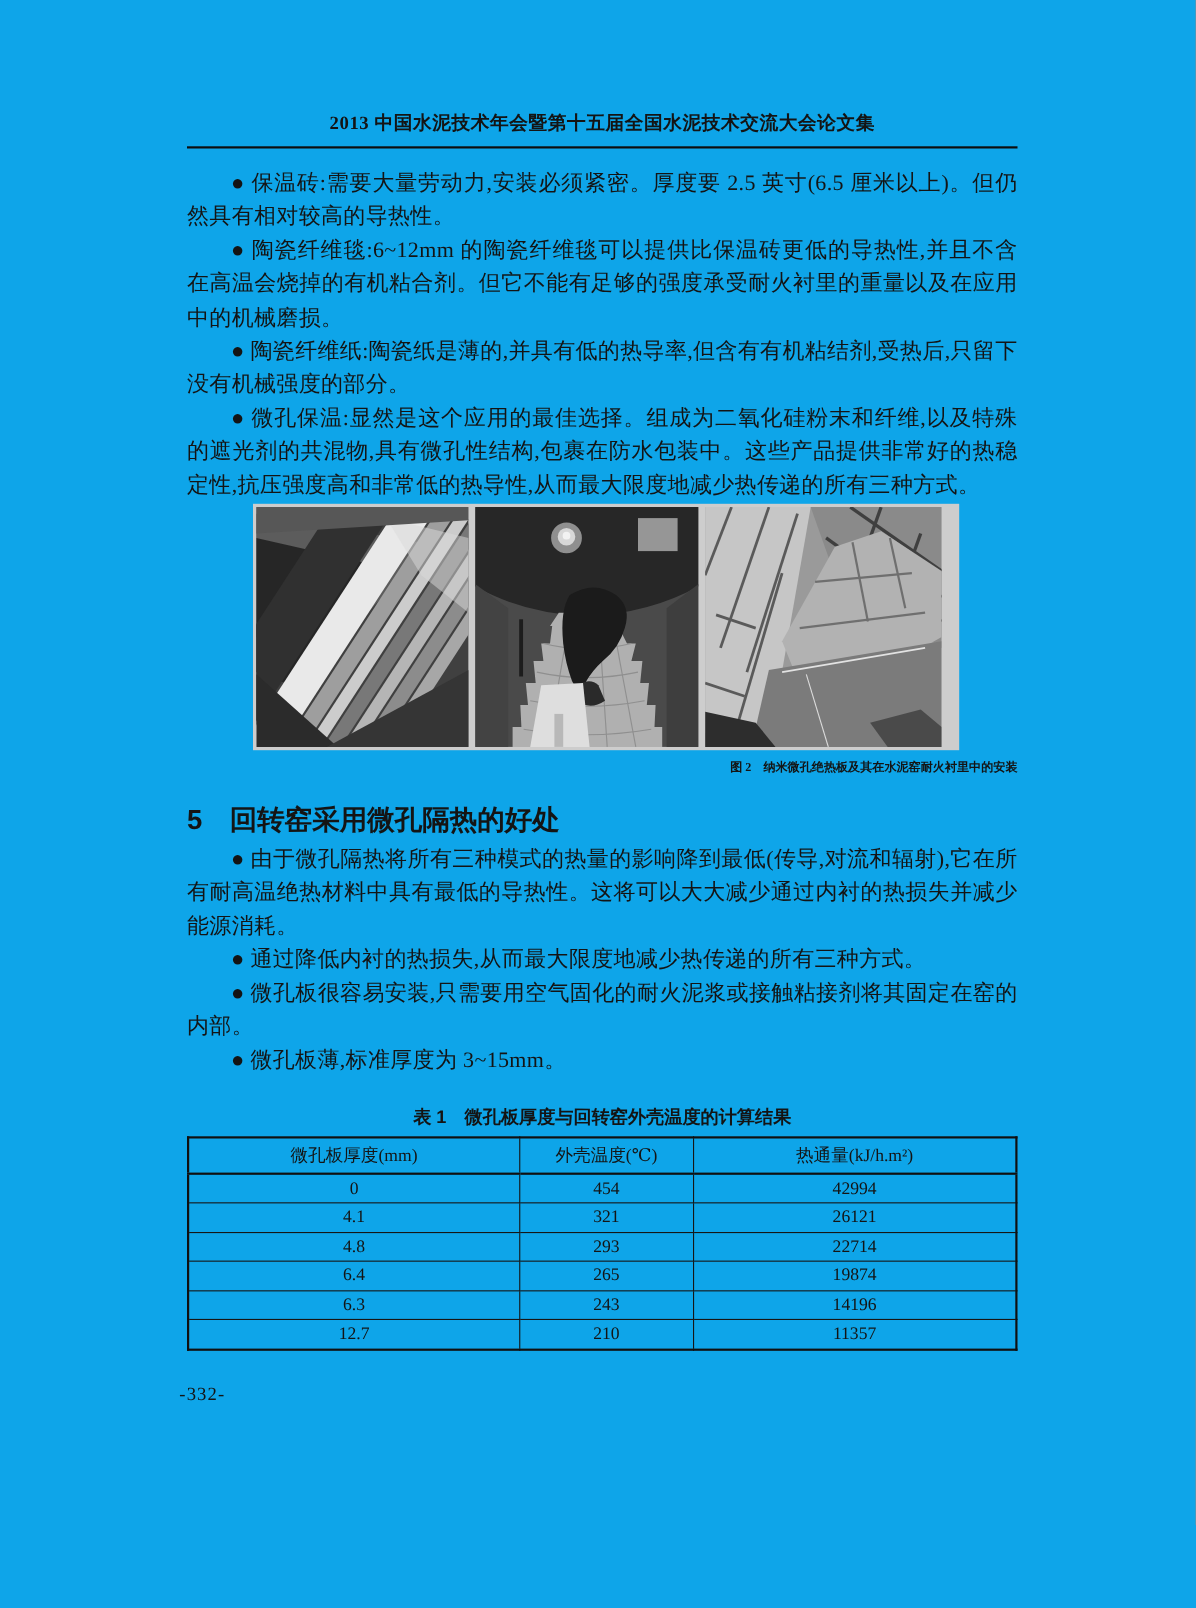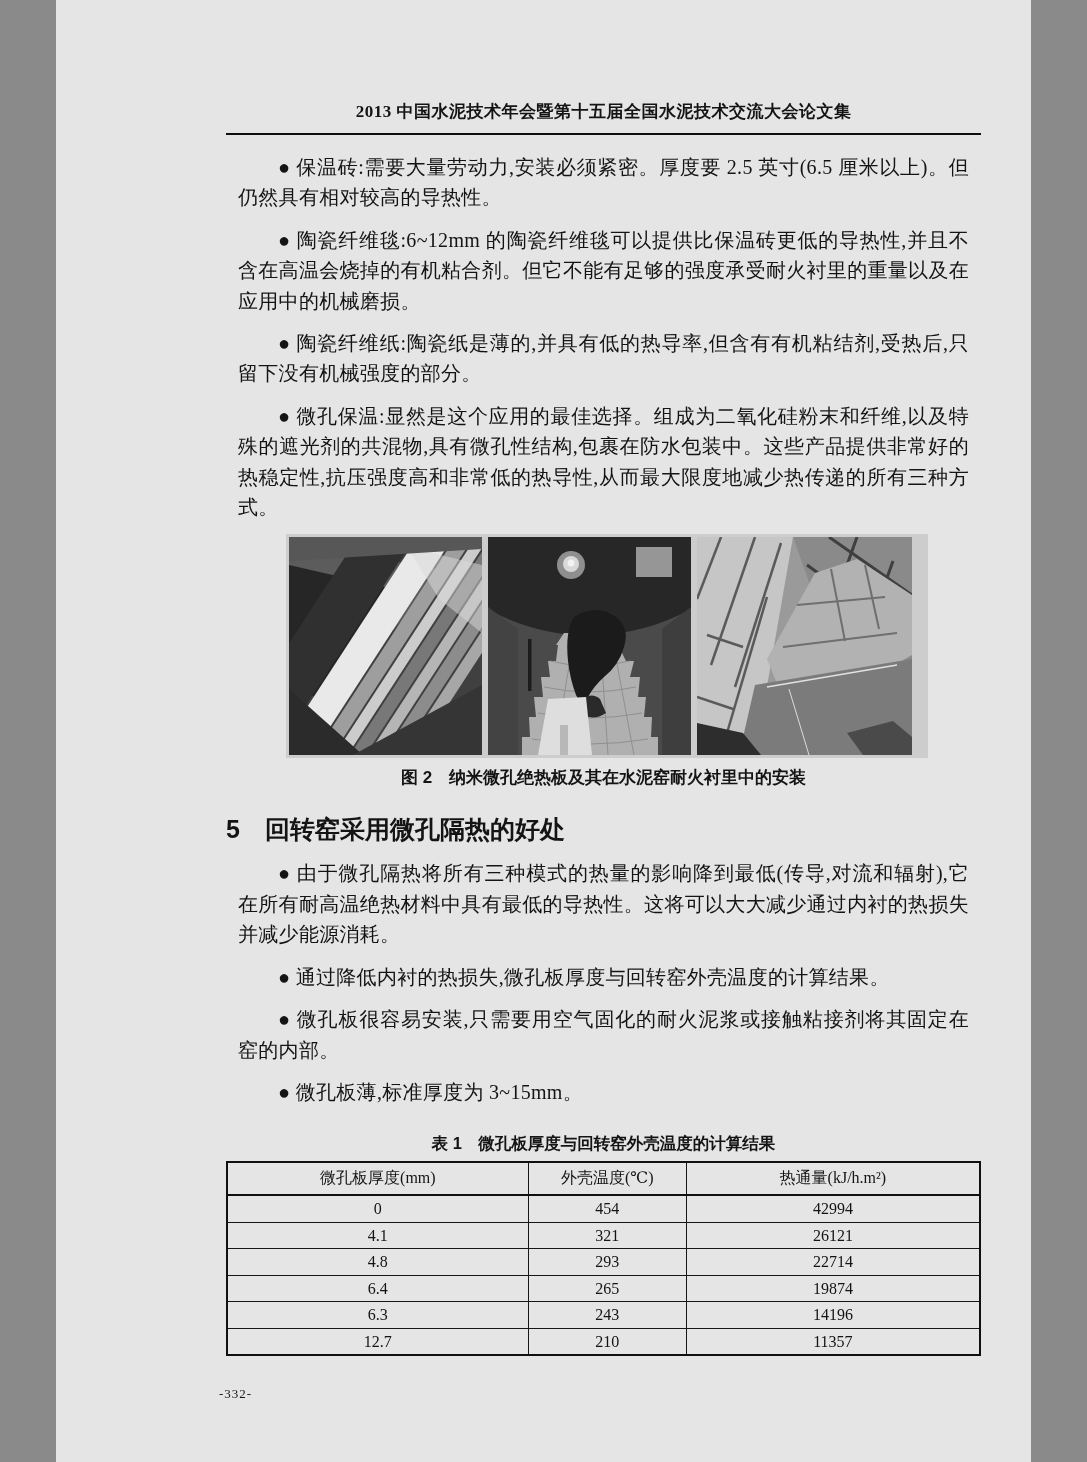--- a/index.html
+++ b/index.html
@@ -1,39 +1,39 @@
 <!DOCTYPE html>
 <html><head>
 <meta charset="utf-8">
 <style>
   html,body{margin:0;padding:0;background:#8a8a8a;}
   .page{
-    position:relative;width:975px;height:1462px;margin:0 auto;
-    background:#e5e5e5;color:#141414;overflow:hidden;
+    position:relative;width:1087px;height:1462px;margin:0 auto;
+    background:#0ea5e9;color:#141414;overflow:hidden;
     font-family:"Liberation Serif","DejaVu Serif",serif;
   }
   .content{position:absolute;left:170px;top:0;width:755px;}
   .header-title{
     margin:100px 0 0 0;text-align:center;font-size:17px;font-weight:600;
     letter-spacing:0.5px;white-space:nowrap;
   }
   .header-rule{border:0;border-top:2.5px solid #0e0e0e;margin:10px 0 0 0;}
   .intro{margin-top:17px;}
   .para{
-    margin:12px;font-size:20px;line-height:30.4px;text-align:justify;
+    margin:0;font-size:20px;line-height:30.4px;text-align:justify;
     text-indent:2em;letter-spacing:0.3px;
   }
   .figure-photos{
     margin:2px 0 0 60px;width:636px;display:flex;gap:6px;
     background:#cdcdcd;padding:3px 3px;align-items:flex-start;
   }
   .figure-photos svg{display:block;}
   .figure-caption{
-    margin:8px 0 0 0;text-align:center;font-size:17px;font-weight:bold;
-    font-family:Liberation Sans, sans-serif;
+    margin:8px 0 0 0;text-align:right;font-size:11px;font-weight:bold;
+    font-family:Liberation Serif, serif;
   }
   .section-heading{
     margin:24px 0 4px 0;font-size:25px;font-weight:bold;
     font-family:"Liberation Sans","DejaVu Sans",sans-serif;
   }
   .table-caption{
     margin:26px 0 0 0;text-align:center;font-size:16.5px;font-weight:bold;
     font-family:"Liberation Sans","DejaVu Sans",sans-serif;
   }
   table.results{
@@ -43,21 +43,21 @@
   table.results th{
     font-weight:normal;height:29px;text-align:center;
     border:1.5px solid #161616;border-bottom:2px solid #101010;
   }
   table.results td{
     height:23.5px;text-align:center;border:1.5px solid #161616;
   }
   table.results col.c1{width:40%;}
   table.results col.c2{width:21%;}
   table.results col.c3{width:39%;}
-  .page-number{margin:30px 0 0 -7px;font-size:13px;letter-spacing:1px;}
+  .page-number{margin:30px 0 0 -7px;font-size:17px;letter-spacing:1px;}
 </style>
 </head>
 <body>
 
 <div class="page">
   <div class="content">
 
     <div class="header-title">2013 中国水泥技术年会暨第十五届全国水泥技术交流大会论文集</div>
     <hr class="header-rule">
 
@@ -155,21 +155,21 @@
         <polygon points="150,196 196,184 215,200 215,218 166,218" fill="#4a4a4a"></polygon>
       </svg>
     </div>
 
     <div class="figure-caption">图 2　纳米微孔绝热板及其在水泥窑耐火衬里中的安装</div>
 
     <h2 class="section-heading">5　回转窑采用微孔隔热的好处</h2>
 
     <div>
       <p class="para">● 由于微孔隔热将所有三种模式的热量的影响降到最低(传导,对流和辐射),它在所有耐高温绝热材料中具有最低的导热性。这将可以大大减少通过内衬的热损失并减少能源消耗。</p>
-      <p class="para">● 通过降低内衬的热损失,微孔板厚度与回转窑外壳温度的计算结果。</p>
+      <p class="para">● 通过降低内衬的热损失,从而最大限度地减少热传递的所有三种方式。</p>
       <p class="para">● 微孔板很容易安装,只需要用空气固化的耐火泥浆或接触粘接剂将其固定在窑的内部。</p>
       <p class="para">● 微孔板薄,标准厚度为 3~15mm。</p>
     </div>
 
     <div class="table-caption">表 1　微孔板厚度与回转窑外壳温度的计算结果</div>
 
     <table class="results">
       <colgroup>
           <col class="c1">
           <col class="c2">

